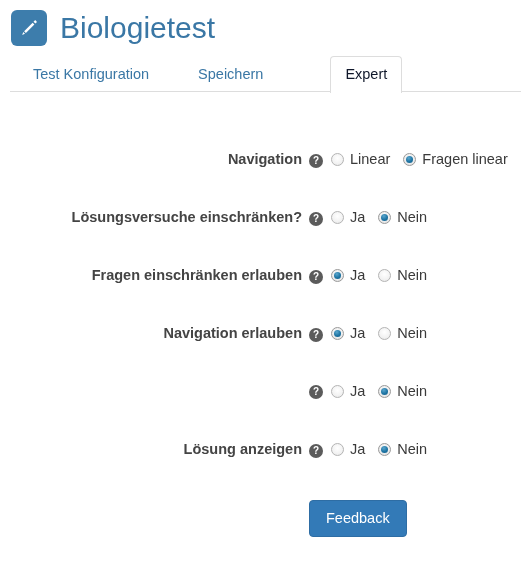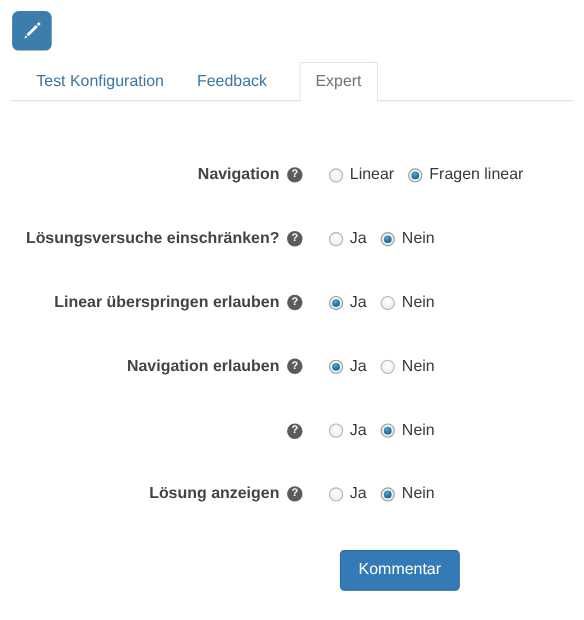--- a/index.html
+++ b/index.html
@@ -46,20 +46,21 @@
 
   
   .tab-bar {
     position: relative;
     margin-top: 10px;
     padding-left: 18px;
     height: 36px;
     box-sizing: border-box;
     display: flex;
     align-items: flex-end;
+    gap: 19px;
   }
   .tab-bar::after {
     content: "";
     position: absolute;
     left: 10px;
     right: 10px;
     bottom: 0;
     height: 1px;
     background: #dddddd;
   }
@@ -71,21 +72,21 @@
     color: #3a77a5;
     padding: 8px 14px 9px 14px;
     border: 1px solid transparent;
     border-bottom: none;
     border-radius: 4px 4px 0 0;
     background: transparent;
     white-space: nowrap;
     cursor: pointer;
   }
   .tab.active {
-    color: #737373;
+    color: #0f172a;
     background: #ffffff;
     border-color: #dddddd;
     box-shadow: 0 1px 0 0 #ffffff;
     margin-bottom: -1px;
     padding-bottom: 10px;
   }
   .tab-spacer { width: 14px; }
 
   
   .form {
@@ -98,24 +99,25 @@
   }
   .form-label {
     width: 275px;
     flex: 0 0 275px;
     text-align: right;
     font-size: 14.5px;
     font-weight: bold;
     color: #444444;
     white-space: nowrap;
     display: flex;
-    align-items: flex-start;
+    align-items: flex-end;
     justify-content: flex-end;
     gap: 7px;
     padding-right: 0;
+    margin-left: 48px;
   }
   .help-icon {
     display: inline-flex;
     align-items: center;
     justify-content: center;
     width: 14px;
     height: 14px;
     flex: 0 0 14px;
     border-radius: 50%;
     background: #5b5b5b;
@@ -124,21 +126,21 @@
     font-weight: bold;
     line-height: 14px;
     font-family: "Liberation Sans", sans-serif;
     cursor: pointer;
     position: relative;
     top: 1px;
   }
   .radio-group {
     display: flex;
     align-items: center;
-    padding-left: 24px;
+    padding-left: 8px;
     gap: 13px;
   }
   .radio-option {
     display: flex;
     align-items: center;
     gap: 6px;
     cursor: pointer;
     white-space: nowrap;
   }
   .radio-mark {
@@ -196,25 +198,26 @@
 <body>
 
 <div class="page-header">
   <div class="app-icon">
     <svg width="22" height="22" viewBox="0 0 22 22" aria-hidden="true">
       <path d="M17.2 3.1 L19.0 4.9 L17.3 6.6 L15.5 4.8 Z" fill="#ffffff"></path>
       <path d="M14.6 5.7 L16.4 7.5 L7.9 16.0 L6.1 14.2 Z" fill="#ffffff"></path>
       <path d="M5.3 15.1 L7.0 16.8 L4.2 17.9 Z" fill="#ffffff"></path>
     </svg>
   </div>
+  <div class="page-title">Biologietest</div>
 </div>
 
 <div class="tab-bar">
   <div class="tab">Test Konfiguration</div>
-  <div class="tab">Feedback</div>
+  <div class="tab">Speichern</div>
   <div class="tab-spacer"></div>
   <div class="tab active">Expert</div>
 </div>
 
 <div class="form">
 
   <div class="form-row">
     <div class="form-label">
       <span>Navigation</span>
       <span class="help-icon">?</span>
@@ -243,21 +246,21 @@
       </label>
       <label class="radio-option checked">
         <span class="radio-mark"></span>
         <span class="radio-label">Nein</span>
       </label>
     </div>
   </div>
 
   <div class="form-row">
     <div class="form-label">
-      <span>Linear überspringen erlauben</span>
+      <span>Fragen einschränken erlauben</span>
       <span class="help-icon">?</span>
     </div>
     <div class="radio-group">
       <label class="radio-option checked">
         <span class="radio-mark"></span>
         <span class="radio-label">Ja</span>
       </label>
       <label class="radio-option">
         <span class="radio-mark"></span>
         <span class="radio-label">Nein</span>
@@ -310,16 +313,16 @@
       </label>
       <label class="radio-option checked">
         <span class="radio-mark"></span>
         <span class="radio-label">Nein</span>
       </label>
     </div>
   </div>
 
   <div class="form-actions">
     <div class="actions-spacer"></div>
-    <button class="btn-primary">Kommentar</button>
+    <button class="btn-primary">Feedback</button>
   </div>
 
 </div>
 
 </body></html>

